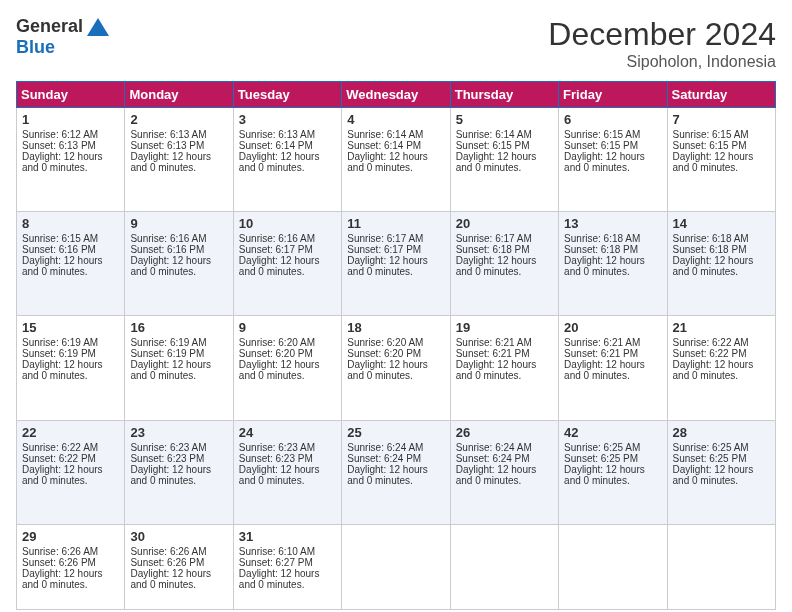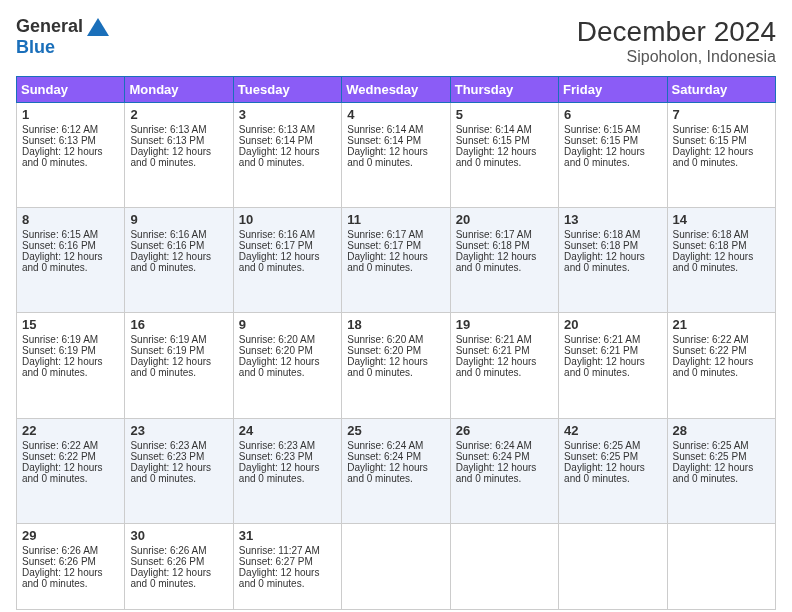--- a/index.html
+++ b/index.html
@@ -26,36 +26,36 @@
     .logo {
       display: flex;
       align-items: center;
     }
     .logo-general { color: #333; }
     .logo-blue { color: #1a6fba; margin-top: 18px; }
     .title-block {
       text-align: right;
     }
     .month-title {
-      font-size: 28px;
+      font-size: 32px;
       color: #333;
       font-weight: normal;
     }
     .location {
       font-size: 16px;
       color: #555;
     }
     .calendar {
       flex: 1;
       border-collapse: collapse;
       width: 100%;
       table-layout: fixed;
     }
     .calendar th {
-      background: #8b5cf6;
+      background: #be185d;
       color: #fff;
       font-size: 13px;
       font-weight: bold;
       padding: 5px 4px;
       text-align: left;
       border: 1px solid #1a6fba;
     }
     .calendar td {
       border: 1px solid #ccc;
       vertical-align: top;
@@ -153,21 +153,21 @@
           <td><span class="day-number">23</span><span>Sunrise: 6:23 AM</span><br><span>Sunset: 6:23 PM</span><br><span>Daylight: 12 hours</span><br><span>and 0 minutes.</span></td>
           <td><span class="day-number">24</span><span>Sunrise: 6:23 AM</span><br><span>Sunset: 6:23 PM</span><br><span>Daylight: 12 hours</span><br><span>and 0 minutes.</span></td>
           <td><span class="day-number">25</span><span>Sunrise: 6:24 AM</span><br><span>Sunset: 6:24 PM</span><br><span>Daylight: 12 hours</span><br><span>and 0 minutes.</span></td>
           <td><span class="day-number">26</span><span>Sunrise: 6:24 AM</span><br><span>Sunset: 6:24 PM</span><br><span>Daylight: 12 hours</span><br><span>and 0 minutes.</span></td>
           <td><span class="day-number">42</span><span>Sunrise: 6:25 AM</span><br><span>Sunset: 6:25 PM</span><br><span>Daylight: 12 hours</span><br><span>and 0 minutes.</span></td>
           <td><span class="day-number">28</span><span>Sunrise: 6:25 AM</span><br><span>Sunset: 6:25 PM</span><br><span>Daylight: 12 hours</span><br><span>and 0 minutes.</span></td>
         </tr>
         <tr class="last-row">
           <td><span class="day-number">29</span><span>Sunrise: 6:26 AM</span><br><span>Sunset: 6:26 PM</span><br><span>Daylight: 12 hours</span><br><span>and 0 minutes.</span></td>
           <td><span class="day-number">30</span><span>Sunrise: 6:26 AM</span><br><span>Sunset: 6:26 PM</span><br><span>Daylight: 12 hours</span><br><span>and 0 minutes.</span></td>
-          <td><span class="day-number">31</span><span>Sunrise: 11:27 AM</span><br><span>Sunset: 6:27 PM</span><br><span>Daylight: 12 hours</span><br><span>and 0 minutes.</span></td>
+          <td><span class="day-number">31</span><span>Sunrise: 6:10 AM</span><br><span>Sunset: 6:27 PM</span><br><span>Daylight: 12 hours</span><br><span>and 0 minutes.</span></td>
           <td class="empty-cell" style="background: rgb(255, 255, 255);"></td>
           <td class="empty-cell" style="background: rgb(255, 255, 255);"></td>
           <td class="empty-cell" style="background: rgb(255, 255, 255);"></td>
           <td class="empty-cell" style="background: rgb(255, 255, 255);"></td>
         </tr>
       </tbody>
   </table>
 </div>
 
 </body></html>

